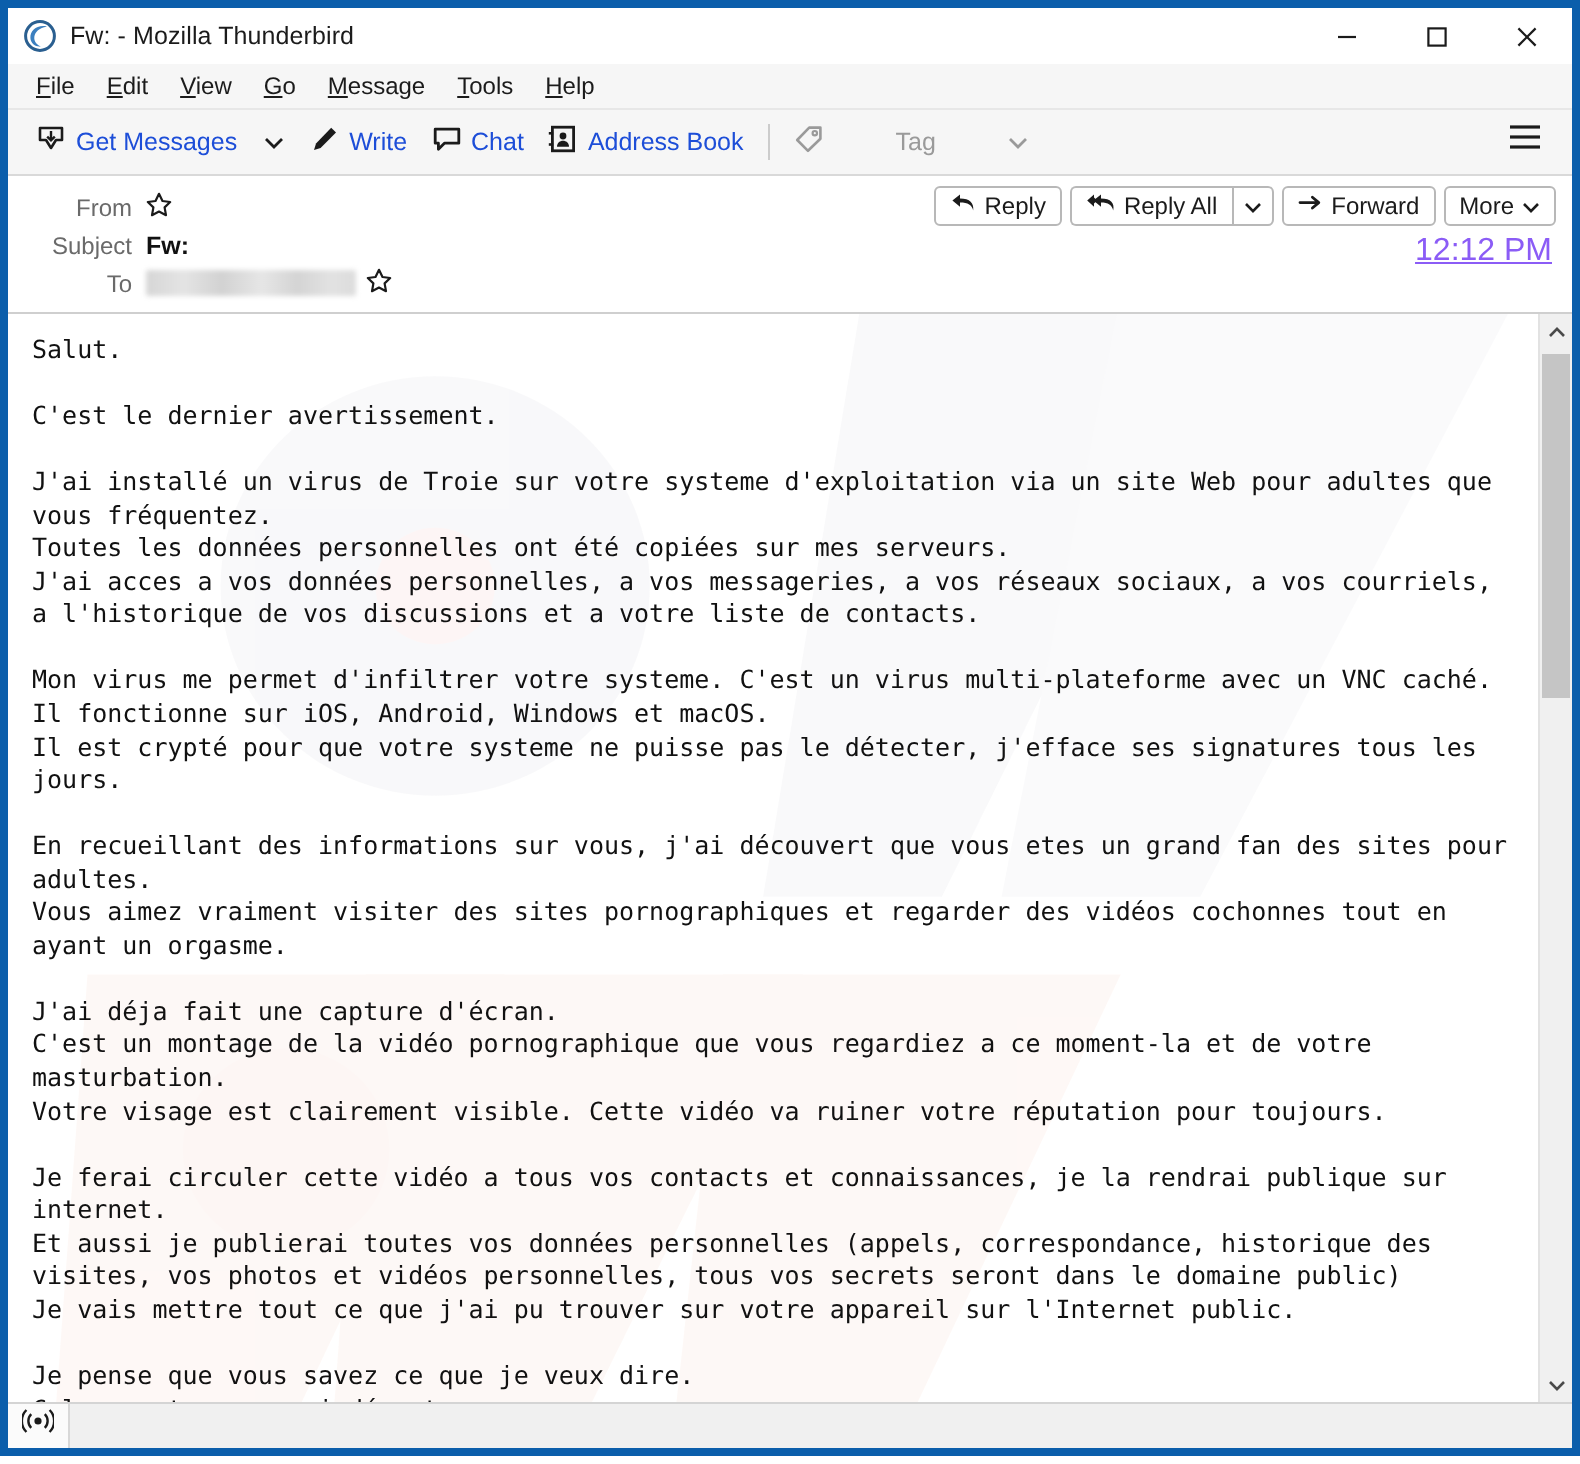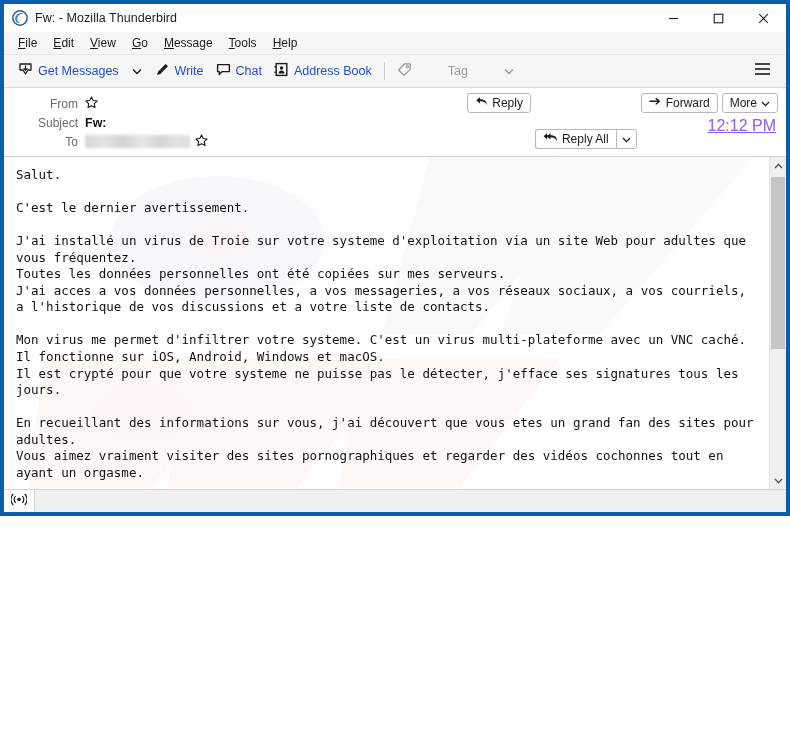--- a/index.html
+++ b/index.html
@@ -11,21 +11,21 @@
     width: 790px;
     height: 732px;
     font-family: "Liberation Sans", sans-serif;
     overflow: hidden;
   }
 
   
   #app-window {
     position: relative;
     width: 790px;
-    height: 516px;
+    height: 728px;
     box-sizing: border-box;
     border: 4px solid #0b5eab;
     background: #ffffff;
     display: flex;
     flex-direction: column;
     overflow: hidden;
   }
 
   
   #title-bar {
@@ -124,21 +124,21 @@
     transform: translateY(-50%);
     padding: 4px 7px;
     border-radius: 2px;
     cursor: default;
   }
 
   
   #message-header {
     background: #ffffff;
     flex: 0 0 auto;
-    padding: 6px 0 5px 16px;
+    padding: 6px 0 5px 4px;
     position: relative;
     border-bottom: 1px solid #cfcfcf;
   }
   .hdr-row {
     display: flex;
     align-items: center;
     min-height: 19px;
     padding: 0 8px 0 0;
   }
   .hdr-label {
@@ -186,21 +186,20 @@
     padding: 2px 7px;
     margin-left: 4px;
     white-space: nowrap;
     cursor: default;
     height: 20px;
     box-sizing: border-box;
   }
   .act-group {
     display: flex;
     margin-left: 4px;
-    margin-top: 36px;
   }
   .act-group .act-btn { margin-left: 0; }
   .act-group .act-main {
     border-top-right-radius: 0;
     border-bottom-right-radius: 0;
     border-right: none;
   }
   .act-group .act-drop {
     border-top-left-radius: 0;
     border-bottom-left-radius: 0;

